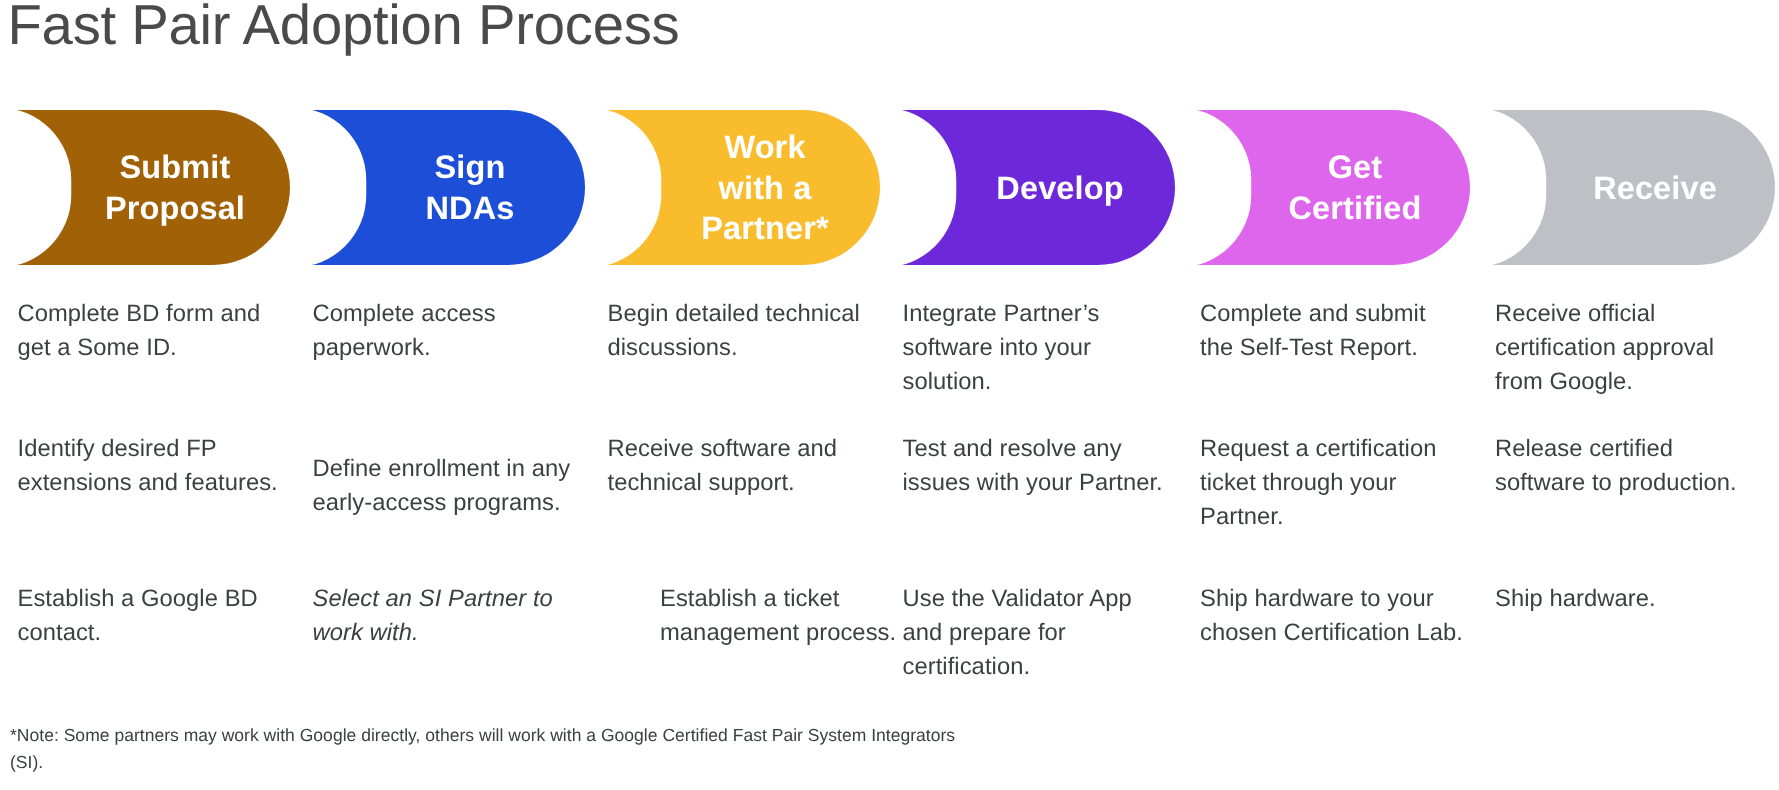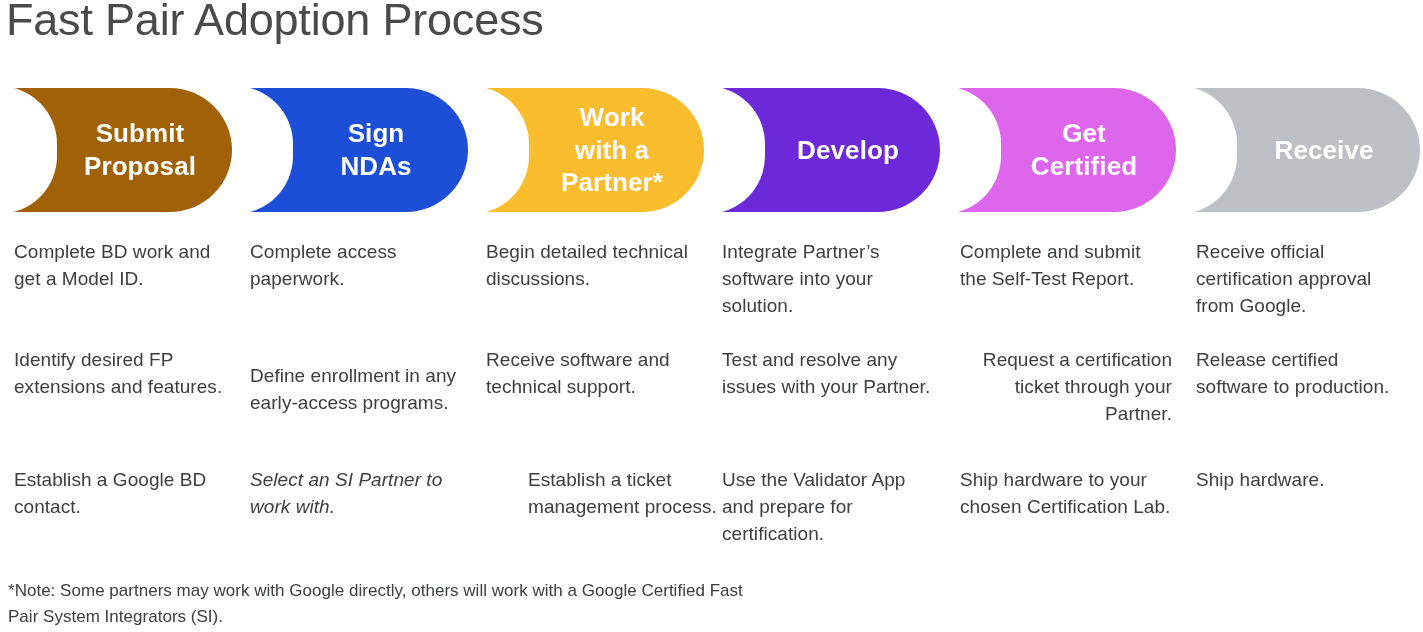--- a/index.html
+++ b/index.html
@@ -93,21 +93,21 @@
     color: #3c4043;
     letter-spacing: 0.05px;
   }
 
   
   #footnote {
     position: absolute;
     left: 8px;
     top: 578px;
     width: 760px;
-    font-size: 17px;
+    font-size: 14px;
     line-height: 1.5;
     color: #3c4043;
     letter-spacing: 0.02px;
   }
 </style>
 </head>
 <body>
 
 <h1 id="page-title">Fast Pair Adoption Process</h1>
 
@@ -149,33 +149,33 @@
     </div>
     <div class="chevron" style="left: 1180px; width: 240px; background: rgb(189, 193, 198);">
       <div class="chevron-notch"></div>
       <div class="chevron-label">
         <span>Receive</span>
       </div>
     </div>
   </div>
 
 <div id="detail-grid">
-    <div class="detail-cell" style="left: 14px; width: 218px; top: 0px;">Complete BD work and get a Model ID.</div>
+    <div class="detail-cell" style="left: 14px; width: 218px; top: 0px;">Complete BD form and get a Some ID.</div>
     <div class="detail-cell" style="left: 14px; width: 218px; top: 108px;">Identify desired FP extensions and features.</div>
     <div class="detail-cell" style="left: 14px; width: 218px; top: 228px;">Establish a Google BD contact.</div>
     <div class="detail-cell" style="left: 250px; width: 210px; top: 0px;">Complete access paperwork.</div>
     <div class="detail-cell" style="left: 250px; width: 210px; top: 124px;">Define enrollment in any early-access programs.</div>
     <div class="detail-cell" style="left: 250px; width: 210px; top: 228px; font-style: italic;">Select an SI Partner to work with.</div>
     <div class="detail-cell" style="left: 486px; width: 214px; top: 0px;">Begin detailed technical discussions.</div>
     <div class="detail-cell" style="left: 486px; width: 214px; top: 108px;">Receive software and technical support.</div>
     <div class="detail-cell" style="left: 486px; width: 214px; top: 228px; margin-left: 42px;">Establish a ticket management process.</div>
     <div class="detail-cell" style="left: 722px; width: 210px; top: 0px;">Integrate Partner’s software into your solution.</div>
     <div class="detail-cell" style="left: 722px; width: 210px; top: 108px;">Test and resolve any issues with your Partner.</div>
     <div class="detail-cell" style="left: 722px; width: 210px; top: 228px;">Use the Validator App and prepare for certification.</div>
     <div class="detail-cell" style="left: 960px; width: 212px; top: 0px;">Complete and submit the Self-Test Report.</div>
-    <div class="detail-cell" style="left: 960px; width: 212px; top: 108px; text-align: right;">Request a certification ticket through your Partner.</div>
+    <div class="detail-cell" style="left: 960px; width: 212px; top: 108px;">Request a certification ticket through your Partner.</div>
     <div class="detail-cell" style="left: 960px; width: 212px; top: 228px;">Ship hardware to your chosen Certification Lab.</div>
     <div class="detail-cell" style="left: 1196px; width: 214px; top: 0px;">Receive official certification approval from Google.</div>
     <div class="detail-cell" style="left: 1196px; width: 214px; top: 108px;">Release certified software to production.</div>
     <div class="detail-cell" style="left: 1196px; width: 214px; top: 228px;">Ship hardware.</div>
   </div>
 
 <p id="footnote">*Note: Some partners may work with Google directly, others will work with a Google Certified Fast Pair System Integrators (SI).</p>
 
 </body></html>

